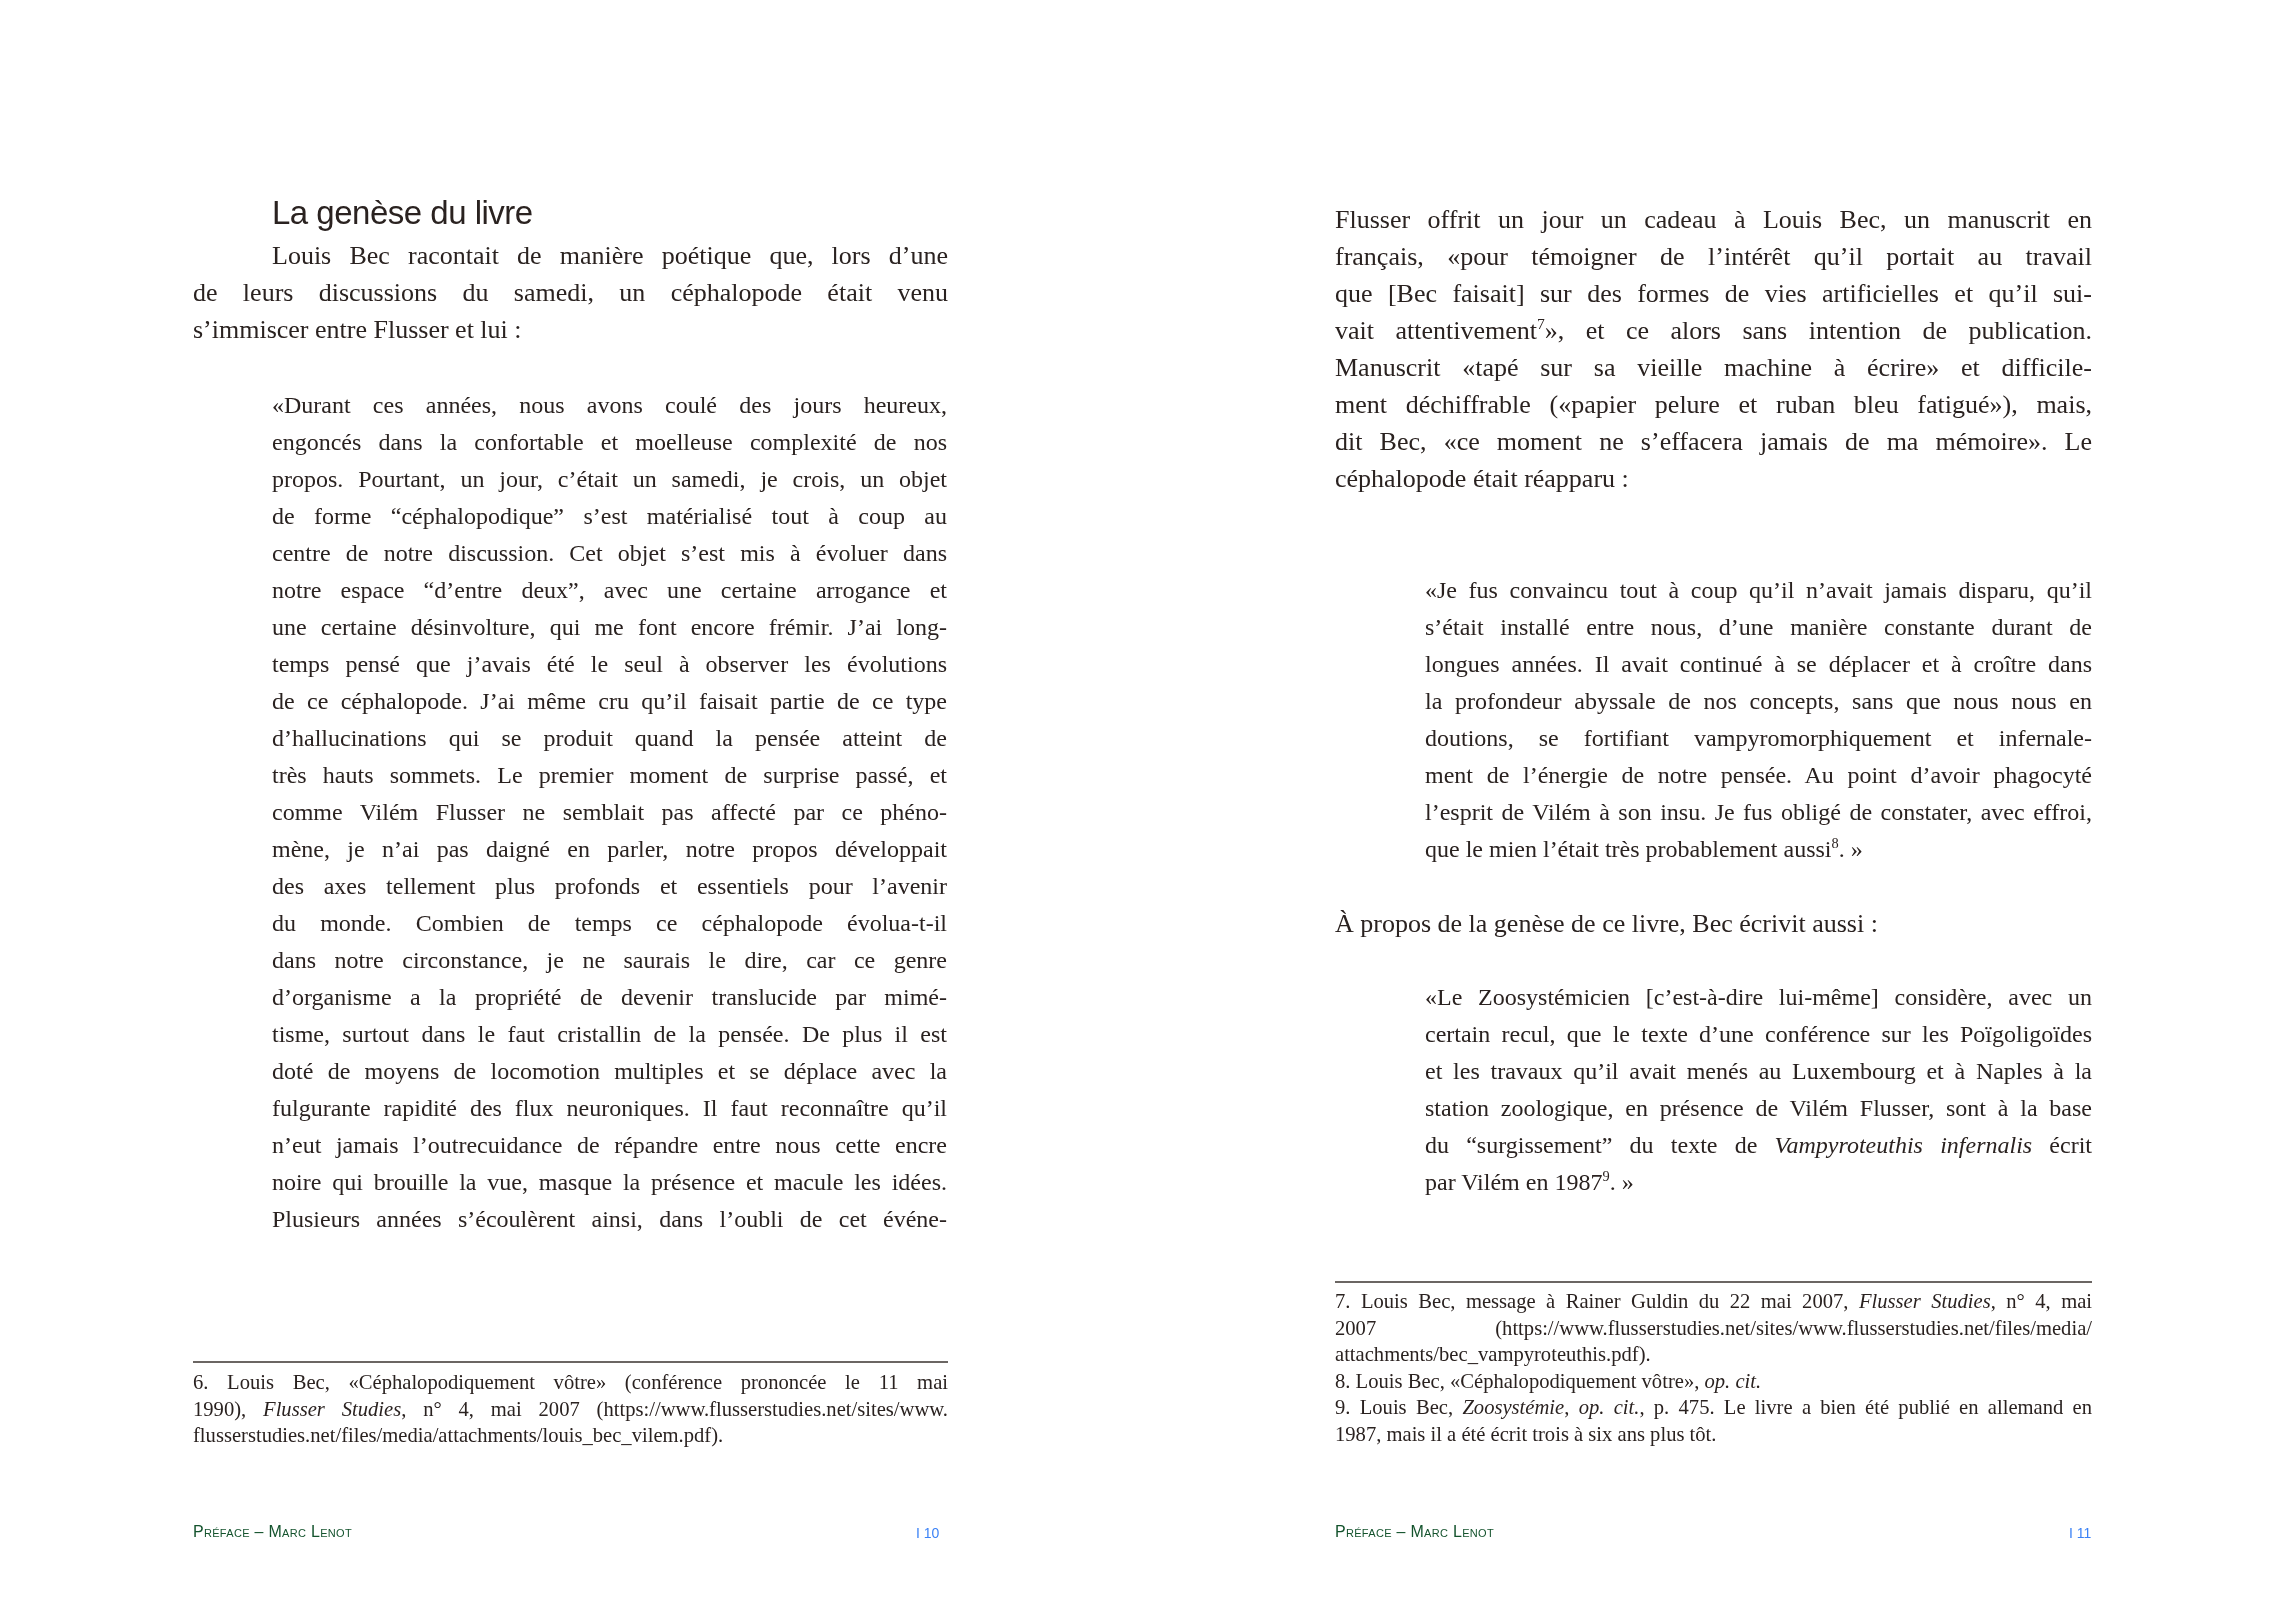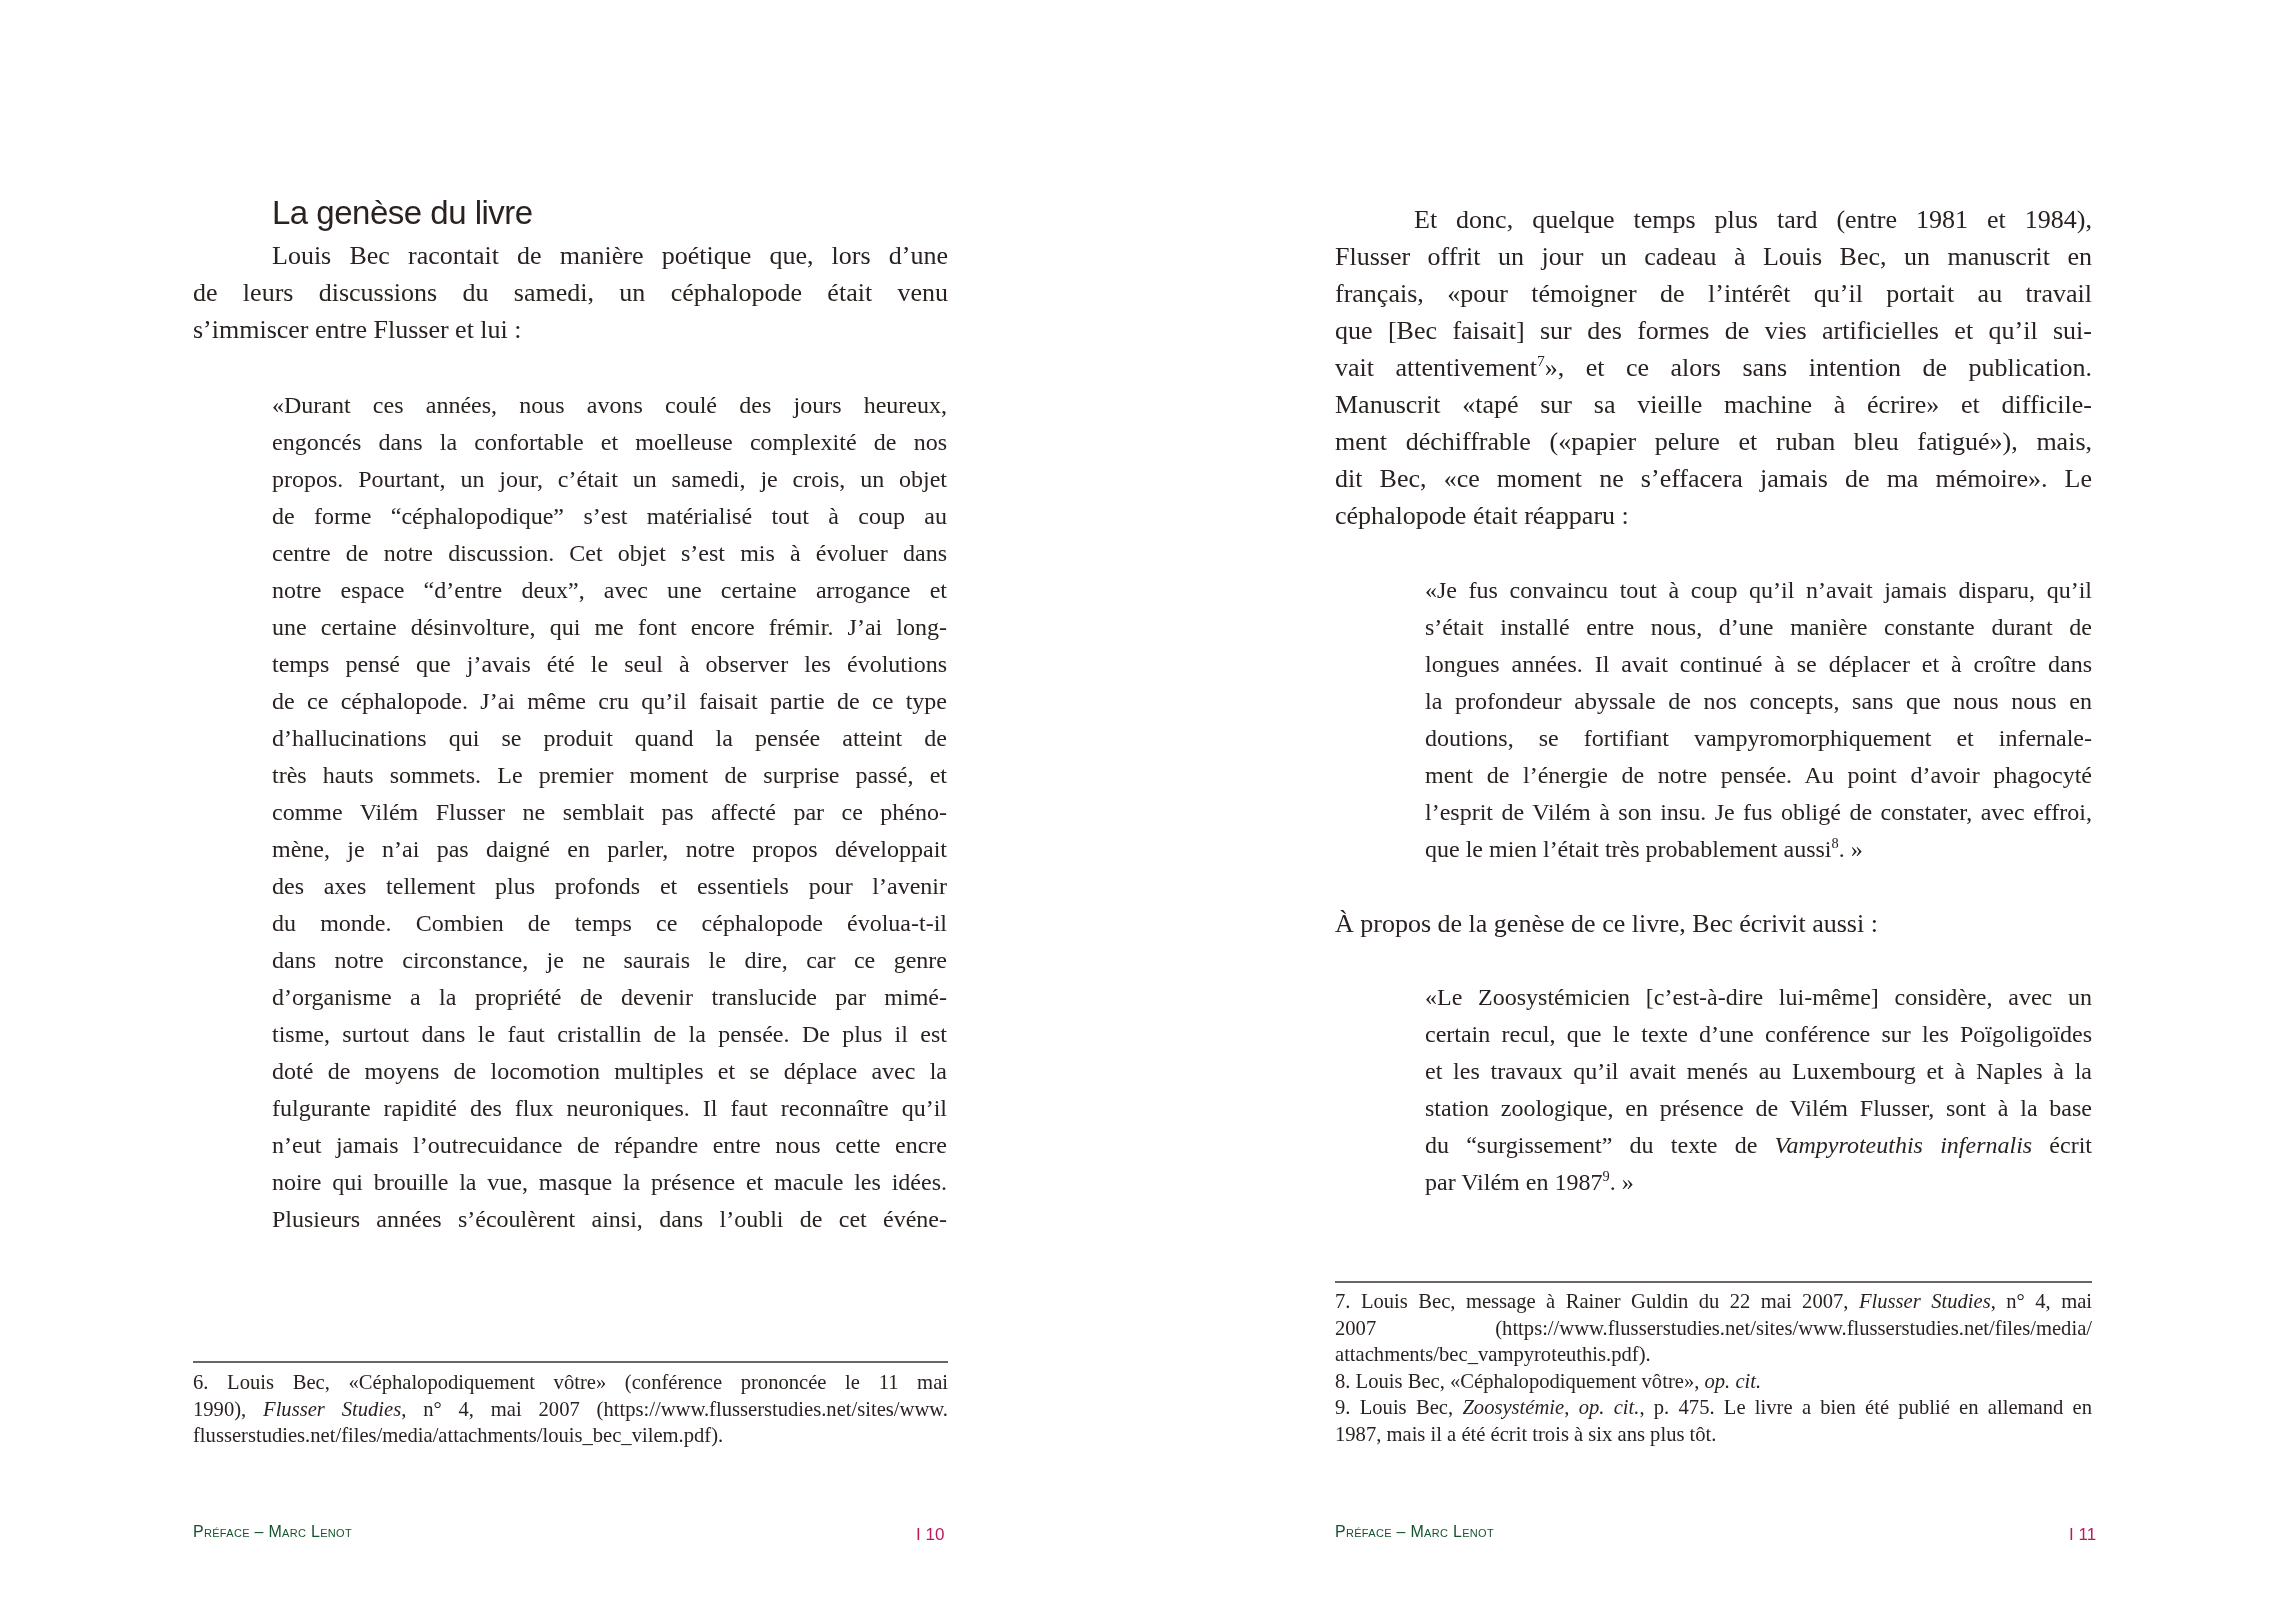--- a/index.html
+++ b/index.html
@@ -8,21 +8,21 @@
   .page-left { left:0; width:1142px; }
   .page-right { left:1143px; width:1142px; }
   .heading { position:absolute; font-family:"Liberation Sans", "DejaVu Sans", sans-serif; font-size:33px; letter-spacing:-0.5px; color:#2a2220; white-space:nowrap; }
   .block { position:absolute; }
   .line { display:block; height:37px; line-height:37px; font-size:26px; text-align:justify; text-align-last:justify; white-space:nowrap; overflow:visible; }
   .line.last { text-align-last:left; }
   .q .line { font-size:24px; height:37px; line-height:37px; }
   .fn .line { font-size:20.6px; height:26.5px; line-height:26.5px; }
   .rule { position:absolute; height:2px; background:#6b6663; }
   .footer { position:absolute; font-family:"Liberation Sans", "DejaVu Sans", sans-serif; font-size:16px; color:#14532d; font-variant:small-caps; letter-spacing:0.3px; }
-  .folio { position:absolute; font-family:"Liberation Sans", "DejaVu Sans", sans-serif; font-size:17px; color:#be185d; }
+  .folio { position:absolute; font-family:"Liberation Sans", "DejaVu Sans", sans-serif; font-size:14px; color:#3b82f6; }
   i { font-style:italic; }
   sup { font-size:60%; vertical-align:super; line-height:0; }
 </style>
 </head>
 <body>
 
 <div class="page page-left">
   <div class="heading" style="left:272px; top:178px;">La genèse du livre</div>
 
   <div class="block" style="left:193px; top:221px; width:755px;">
@@ -63,21 +63,20 @@
     <span class="line"><span>1990), </span><i>Flusser Studies</i><span>, n° 4, mai 2007 (https://www.flusserstudies.net/sites/www.</span></span>
     <span class="line last">flusserstudies.net/files/media/attachments/louis_bec_vilem.pdf).</span>
   </div>
 
   <div class="footer" style="left:193px; top:1507px;">Préface – Marc Lenot</div>
   <div class="folio" style="left:916px; top:1509px;">I 10</div>
 </div>
 
 <div class="page page-right">
   <div class="block" style="left:192px; top:185px; width:757px;">
-    <span class="line" style="padding-left:79px;">Et donc, quelque temps plus tard (entre 1981 et 1984),</span>
     <span class="line">Flusser offrit un jour un cadeau à Louis Bec, un manuscrit en</span>
     <span class="line">français, «pour témoigner de l’intérêt qu’il portait au travail</span>
     <span class="line">que [Bec faisait] sur des formes de vies artificielles et qu’il sui-</span>
     <span class="line"><span>vait attentivement</span><sup>7</sup><span>», et ce alors sans intention de publication.</span></span>
     <span class="line">Manuscrit «tapé sur sa vieille machine à écrire» et difficile-</span>
     <span class="line">ment déchiffrable («papier pelure et ruban bleu fatigué»), mais,</span>
     <span class="line">dit Bec, «ce moment ne s’effacera jamais de ma mémoire». Le</span>
     <span class="line last">céphalopode était réapparu :</span>
   </div>
 

